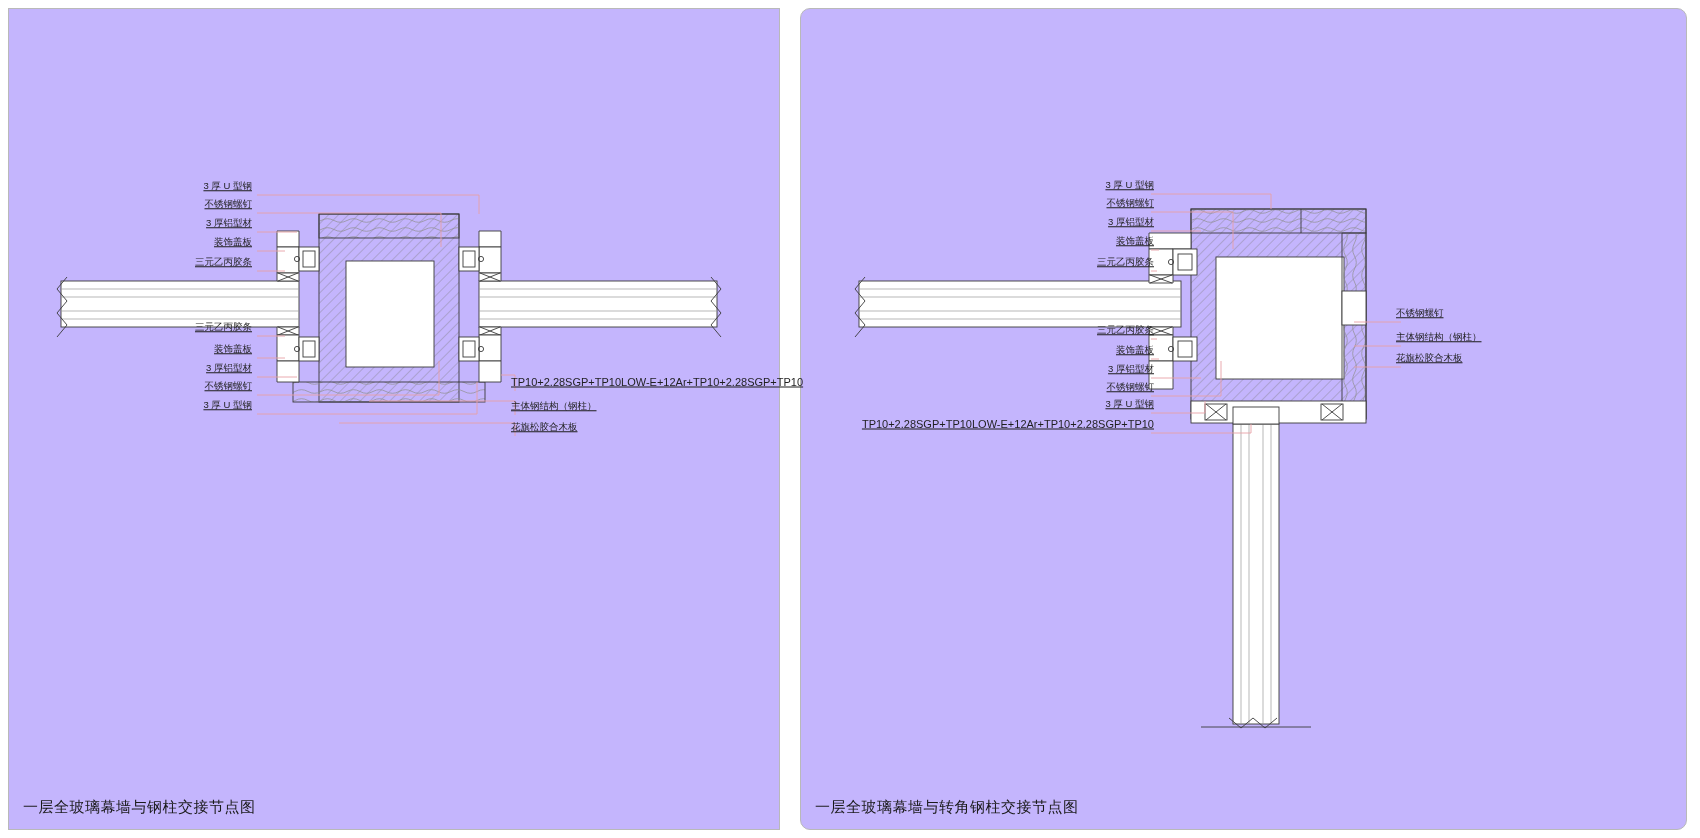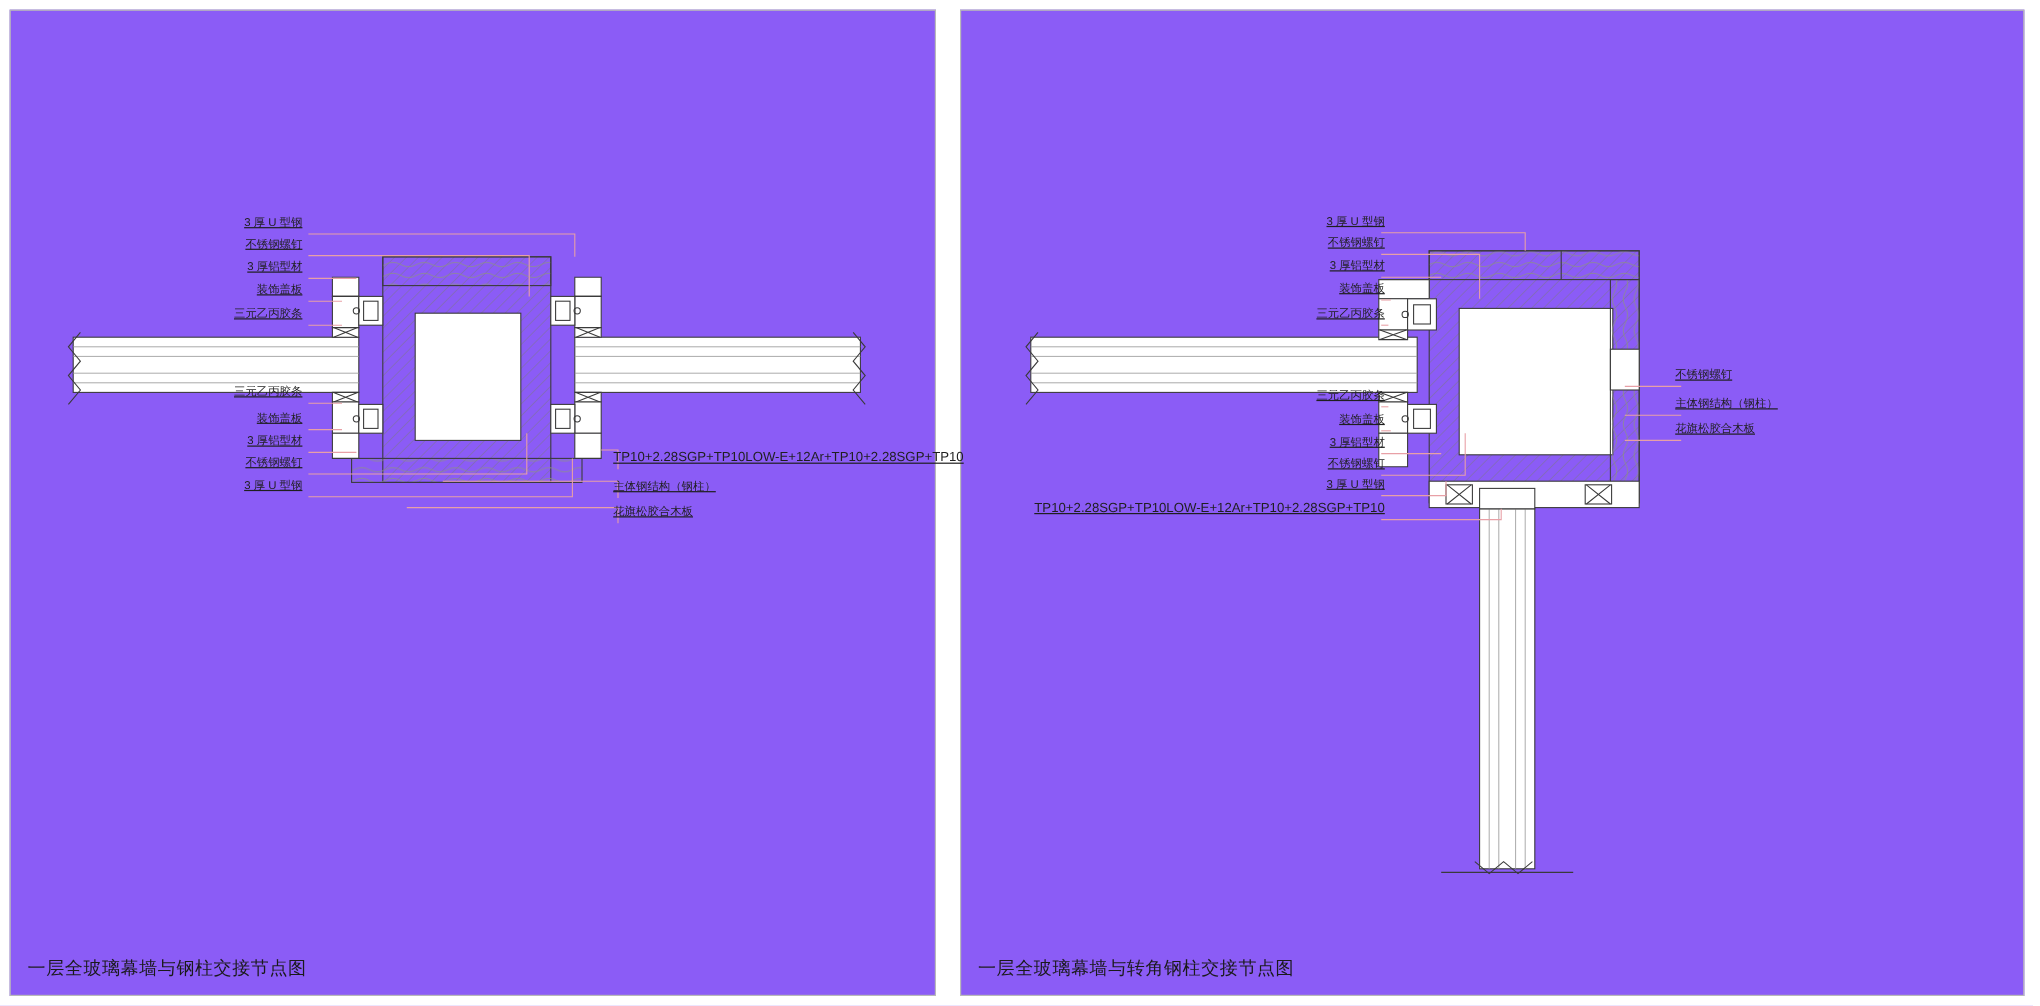--- a/index.html
+++ b/index.html
@@ -1,20 +1,20 @@
 <!DOCTYPE html>
 <html><head>
 <meta charset="utf-8">
 <style>
   html,body{margin:0;padding:0;background:#ffffff;}
   body{width:1700px;height:838px;font-family:"Liberation Sans","DejaVu Sans",sans-serif;position:relative;overflow:hidden;}
 
-  .sheet{position:absolute;top:8px;bottom:8px;border:1px solid #b9b9b9;background:#8b5cf6;}
+  .sheet{position:absolute;top:8px;bottom:8px;border:1px solid #b9b9b9;background:#c4b5fd;}
   #sheet-left{left:8px;width:770px;}
-  #sheet-right{left:800px;width:885px;}
+  #sheet-right{left:800px;width:885px;border-radius:10px;}
 
   .drawing{position:absolute;inset:0;}
   .drawing svg{position:absolute;top:0;left:0;overflow:visible;}
 
   .title{position:absolute;bottom:12px;left:14px;font-size:15px;color:#1a1a1a;letter-spacing:.5px;white-space:nowrap;}
 
   .lbl{position:absolute;font-size:9.5px;color:#1f1f1f;white-space:nowrap;line-height:1;text-decoration:underline;}
   .lbl.r{text-align:right;transform:translateY(-50%);}
   .lbl.l{text-align:left;transform:translateY(-50%);}
   .lbl.tiny{font-size:11px;}

